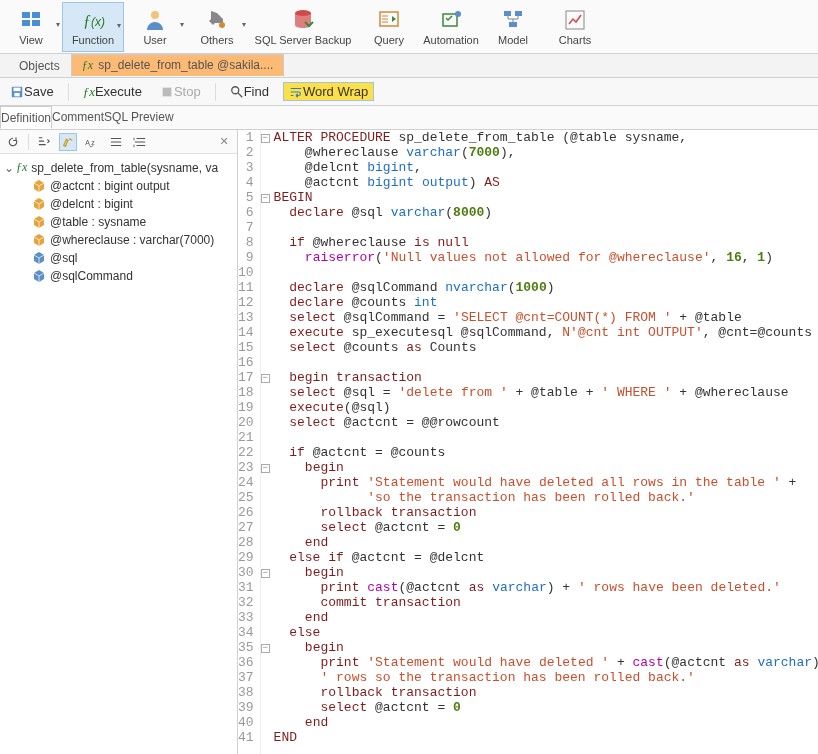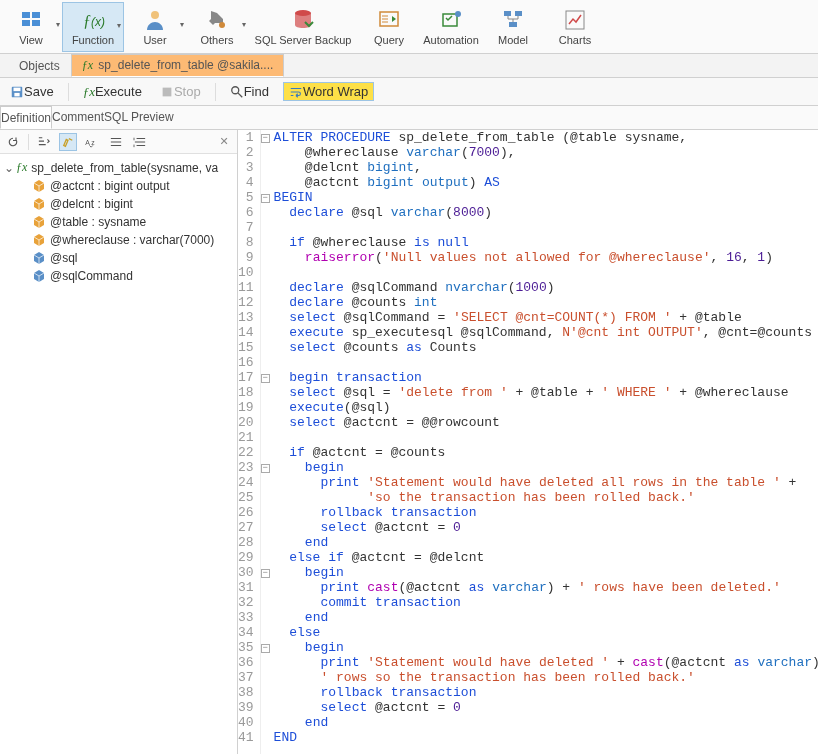--- a/index.html
+++ b/index.html
@@ -48,25 +48,25 @@
 .tree-row .icon { width: 14px; height: 14px; margin-right: 4px; }
 .tree-row.child { padding-left: 30px; }
 
 
 .editor { flex: 1; display: flex; font-family: Consolas, "Courier New", monospace; font-size: 13px; line-height: 15px; overflow: hidden; }
 .gutter-ln { width: 32px; text-align: right; padding-right: 6px; color: #9a9a9a; background: #fff; border-right: 1px solid #eee; }
 .gutter-fold { width: 14px; background: #fff; color: #888; font-size: 10px; text-align: center; }
 .code { flex: 1; padding-left: 4px; white-space: pre; }
 .ln { height: 15px; }
 
-.kw { color: #1d4ed8; }
+.kw { color: #7f1d1d; }
 .fn { color: #b000b0; }
 .ty { color: #1f6fbf; }
 .str { color: #c94f2d; }
-.num { color: #4c1d95; }
+.num { color: #4d7c0f; font-weight: bold; }
 .id { color: #333; }
 .va { color: #333; }
 .out { color: #1f6fbf; }
 
 
 svg { display: block; }
 </style>
 </head>
 <body>
 

